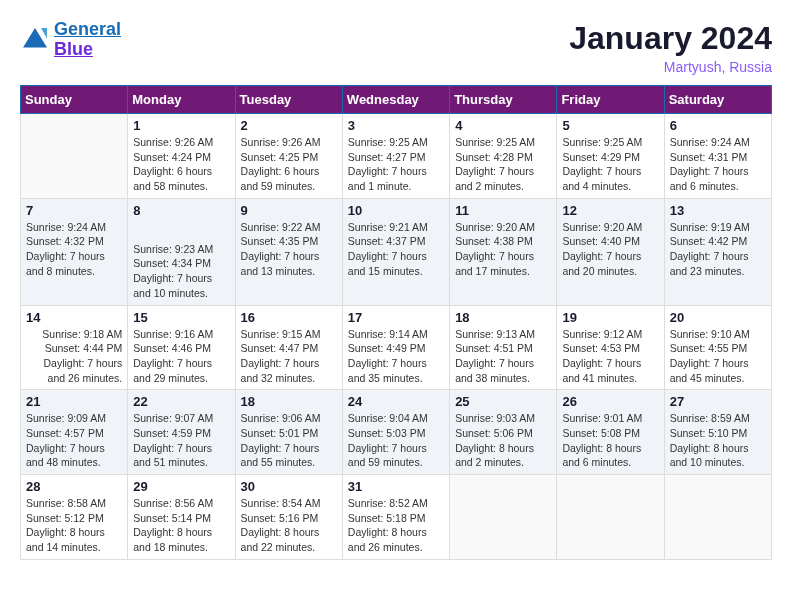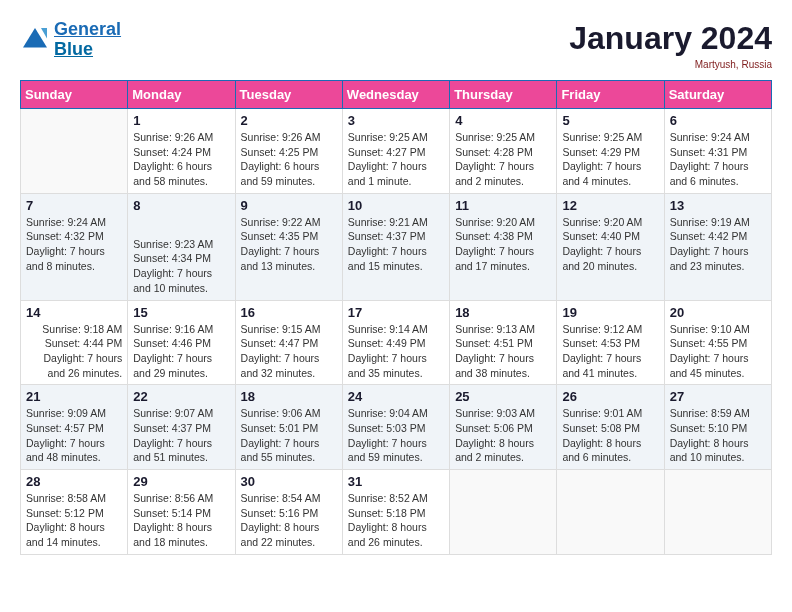--- a/index.html
+++ b/index.html
@@ -37,31 +37,31 @@
     }
     .title-block {
       text-align: right;
     }
     .month-title {
       font-size: 32px;
       font-weight: bold;
       color: #1a1a2e;
     }
     .location {
-      font-size: 10px;
-      color: #7f1d1d;
+      font-size: 14px;
+      color: #8b5cf6;
       margin-top: 2px;
     }
     table {
       width: 100%;
       border-collapse: collapse;
       font-size: 11px;
     }
     thead tr th {
-      background: #ec4899;
+      background: #701a75;
       color: #fff;
       padding: 6px 4px;
       text-align: left;
       font-size: 13px;
       font-weight: bold;
       border: 1px solid #1a6bb5;
     }
     tbody tr {
       border-bottom: 1px solid #ccc;
     }
@@ -98,21 +98,21 @@
 <body>
 
 <div class="header">
   <div class="logo">
     <svg class="logo-icon" viewBox="0 0 40 40" xmlns="http://www.w3.org/2000/svg">
       <polygon points="20,4 36,30 4,30" fill="#1a6bb5"></polygon>
       <polygon points="28,4 36,4 36,18" fill="#4a9fd4"></polygon>
     </svg>
     <div class="logo-text">
       <div><span>General</span></div>
-      <div><span style="color:#0369a1">Blue</span></div>
+      <div><span style="color:#6d28d9">Blue</span></div>
     </div>
   </div>
   <div class="title-block">
     <div class="month-title">January 2024</div>
     <div class="location">Martyush, Russia</div>
   </div>
 </div>
 
 <table>
   <thead>
@@ -278,21 +278,21 @@
         <td>
           <span class="day-number">21</span>
           <div class="day-info" style="white-space: pre-line;">Sunrise: 9:09 AM
 Sunset: 4:57 PM
 Daylight: 7 hours
 and 48 minutes.</div>
         </td>
         <td>
           <span class="day-number">22</span>
           <div class="day-info" style="white-space: pre-line;">Sunrise: 9:07 AM
-Sunset: 4:37 PM
+Sunset: 4:59 PM
 Daylight: 7 hours
 and 51 minutes.</div>
         </td>
         <td>
           <span class="day-number">18</span>
           <div class="day-info" style="white-space: pre-line;">Sunrise: 9:06 AM
 Sunset: 5:01 PM
 Daylight: 7 hours
 and 55 minutes.</div>
         </td>

